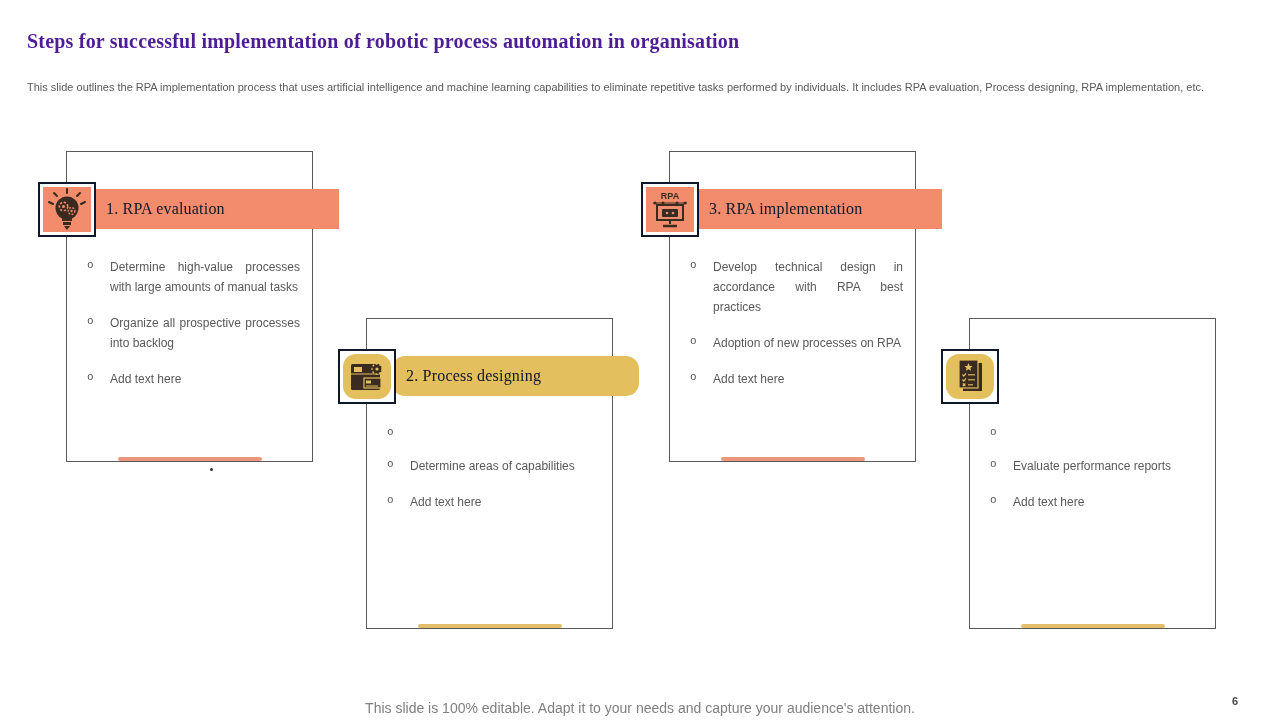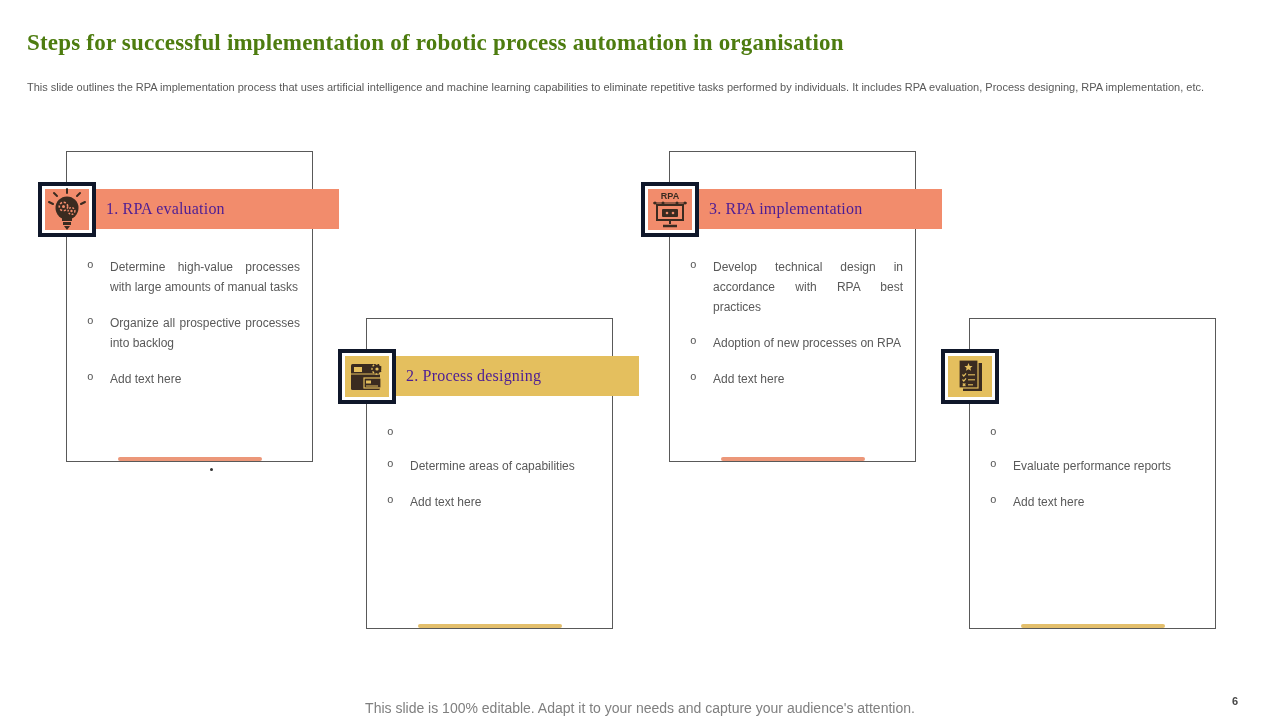--- a/index.html
+++ b/index.html
@@ -1,43 +1,43 @@
 <!DOCTYPE html>
 <html><head>
 <meta charset="utf-8">
 <style>
   * { margin:0; padding:0; box-sizing:border-box; }
   html,body { width:1280px; height:720px; background:#ffffff;
     font-family:"Liberation Sans", sans-serif; }
   .slide { position:relative; width:1280px; height:720px; background:#ffffff; overflow:hidden; }
 
   .title { position:absolute; left:27px; top:30px; width:1180px;
-    font-family:"Liberation Serif", serif; font-size:23px; font-weight:600;
-    color:#4d7c0f; letter-spacing:.2px; }
+    font-family:"Liberation Serif", serif; font-size:20px; font-weight:600;
+    color:#4c1d95; letter-spacing:.2px; }
   .desc { position:absolute; left:27px; top:81px; width:1208px;
     font-size:11px; line-height:13.5px; color:#595959; }
 
   .step { position:absolute; width:305px; height:335px; }
   .g1 { left:38px;  top:151px; }
   .g2 { left:338px; top:318px; }
   .g3 { left:641px; top:151px; }
   .g4 { left:941px; top:318px; }
 
   .card { position:absolute; left:28px; top:0; width:247px; height:311px;
     background:#ffffff; border:1px solid #595959; z-index:1; }
 
   .banner { position:absolute; left:54px; top:38px; width:247px; height:40px;
     display:flex; align-items:center; padding-left:14px; z-index:2; }
   .banner span { font-family:"Liberation Serif", serif; font-size:16px;
-    color:#4c1d95; letter-spacing:.2px; }
+    color:#0f172a; letter-spacing:.2px; }
   .salmon-bg { background:#F28C6C; }
-  .gold-bg   { background:#E4BF5E; }
+  .gold-bg   { background:#E4BF5E;border-radius:13px; }
 
   .tile { position:absolute; left:0; top:31px; width:58px; height:55px;
-    background:#ffffff; border:4px solid #0f172a; padding:3px; z-index:3; }
+    background:#ffffff; border:2px solid #0f172a; padding:3px; z-index:3; }
   .tile-inner { width:100%; height:100%; display:flex;
     align-items:center; justify-content:center; }
 
   .bullets { position:absolute; left:49px; top:106px; width:220px; z-index:2; }
   .bullet  { display:flex; margin-bottom:16px; }
   .marker  { width:23px; flex:none; font-family:"DejaVu Sans Mono", monospace;
     font-size:11px; line-height:16px; color:#595959; }
   .btext   { width:190px; font-size:12px; line-height:20px; color:#595959;
     text-align:justify; }
 

